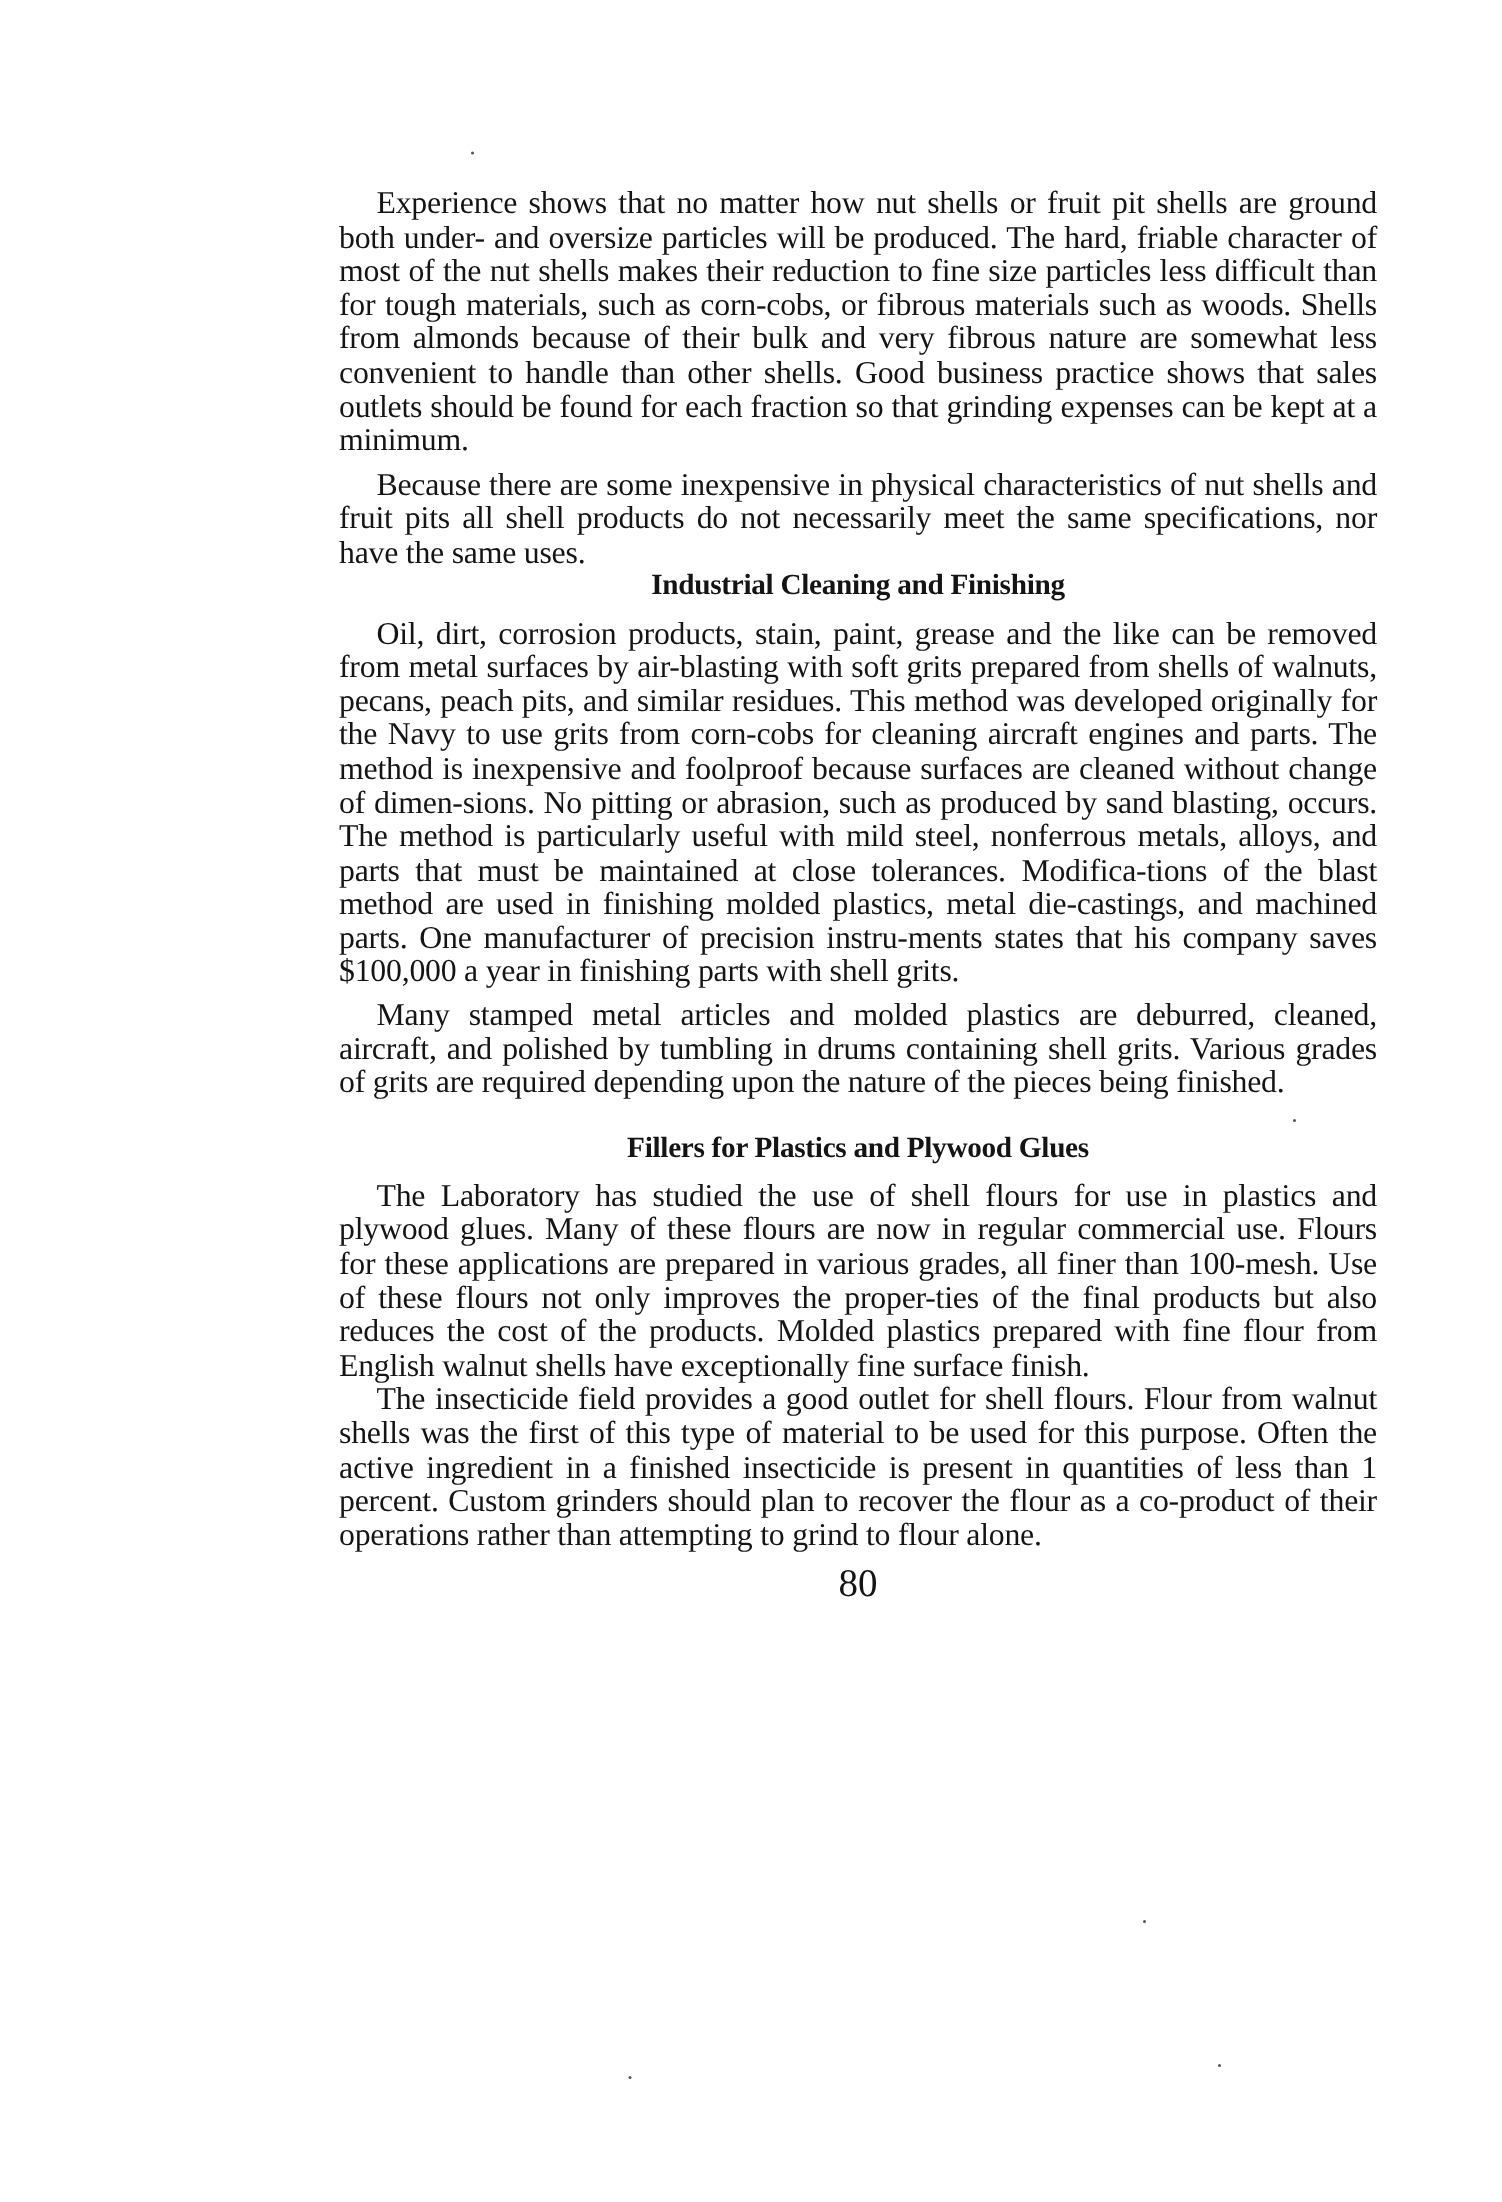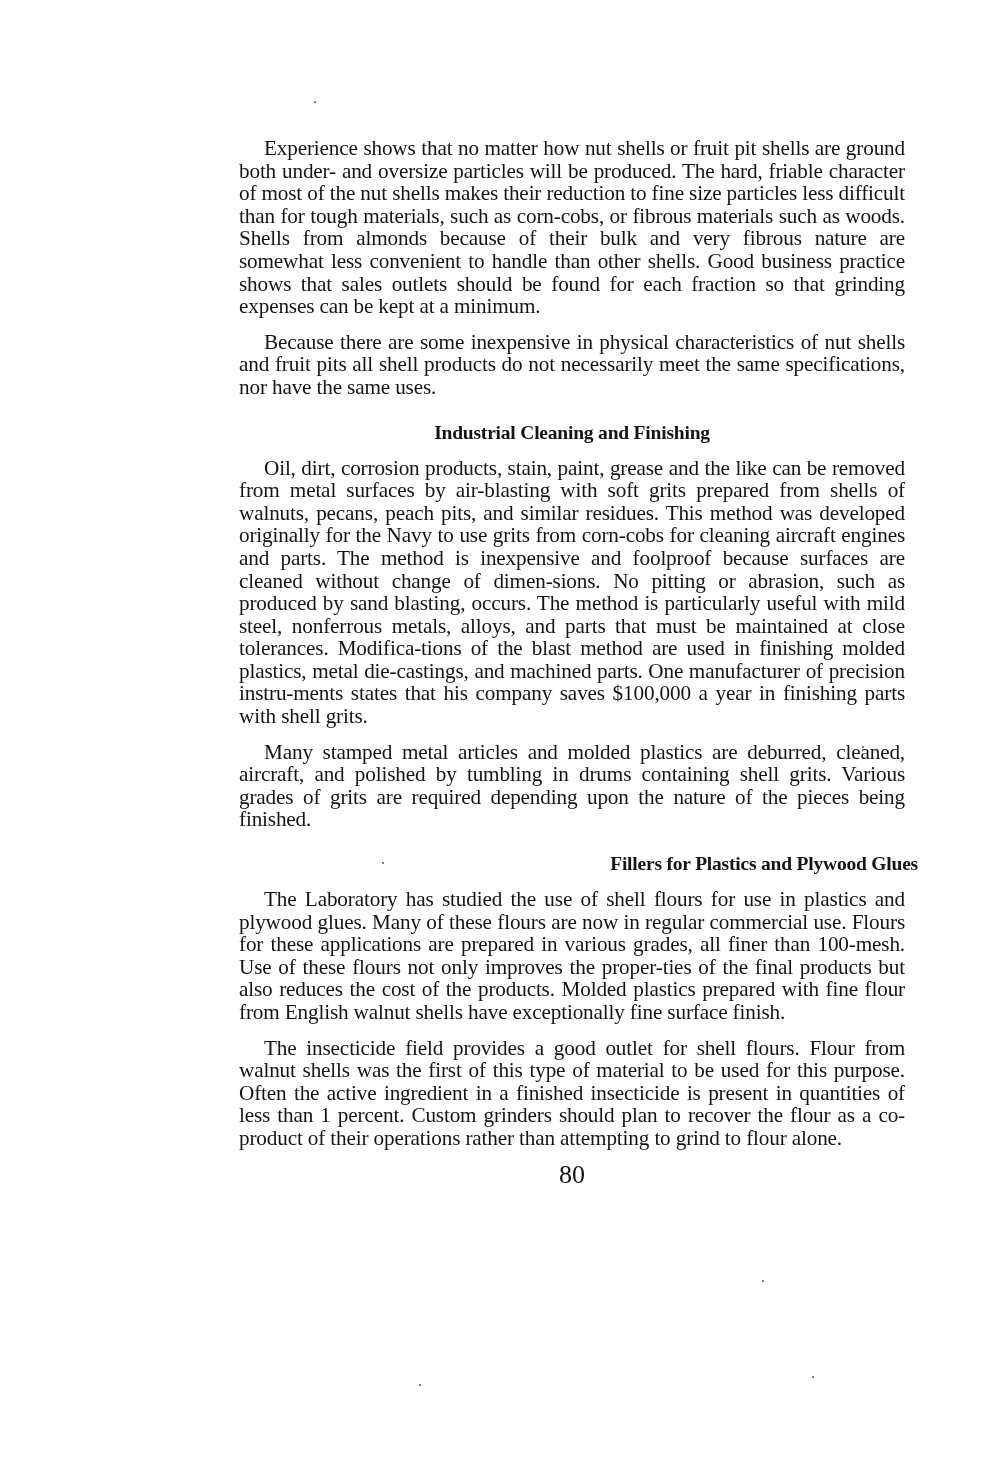--- a/index.html
+++ b/index.html
@@ -15,39 +15,39 @@
       font-family: "Liberation Serif", "DejaVu Serif", serif;
       color: #141414;
     }
     .page {
       position: absolute;
       left: 226px;
       top: 124px;
       width: 692px;
     }
     p {
-      margin: 13px;
+      margin: 0;
       font-size: 21.2px;
       line-height: 22.6px;
       text-align: justify;
       text-indent: 25px;
       letter-spacing: -0.15px;
     }
     .para-gap { margin-top: 6px; }
     h2 {
       margin: 0;
       font-size: 19.5px;
       font-weight: bold;
       text-align: center;
       letter-spacing: -0.2px;
       line-height: 22px;
     }
     .s1-p2 { margin-top: 7px; }
-    .h-industrial { margin-top: 23px; margin-bottom: 9px; }
-    .h-fillers { margin-top: 22px; margin-bottom: 9px; text-align: right; }
+    .h-industrial { margin-bottom: 9px; }
+    .h-fillers { margin-top: 22px; margin-bottom: 9px; }
     .h-insect { margin-top: 22px; margin-bottom: 9px; }
     .page-number {
       margin-top: 10px;
       text-align: center;
       font-size: 26px;
       line-height: 24px;
     }
     .speck {
       position: absolute;
       width: 2px;

